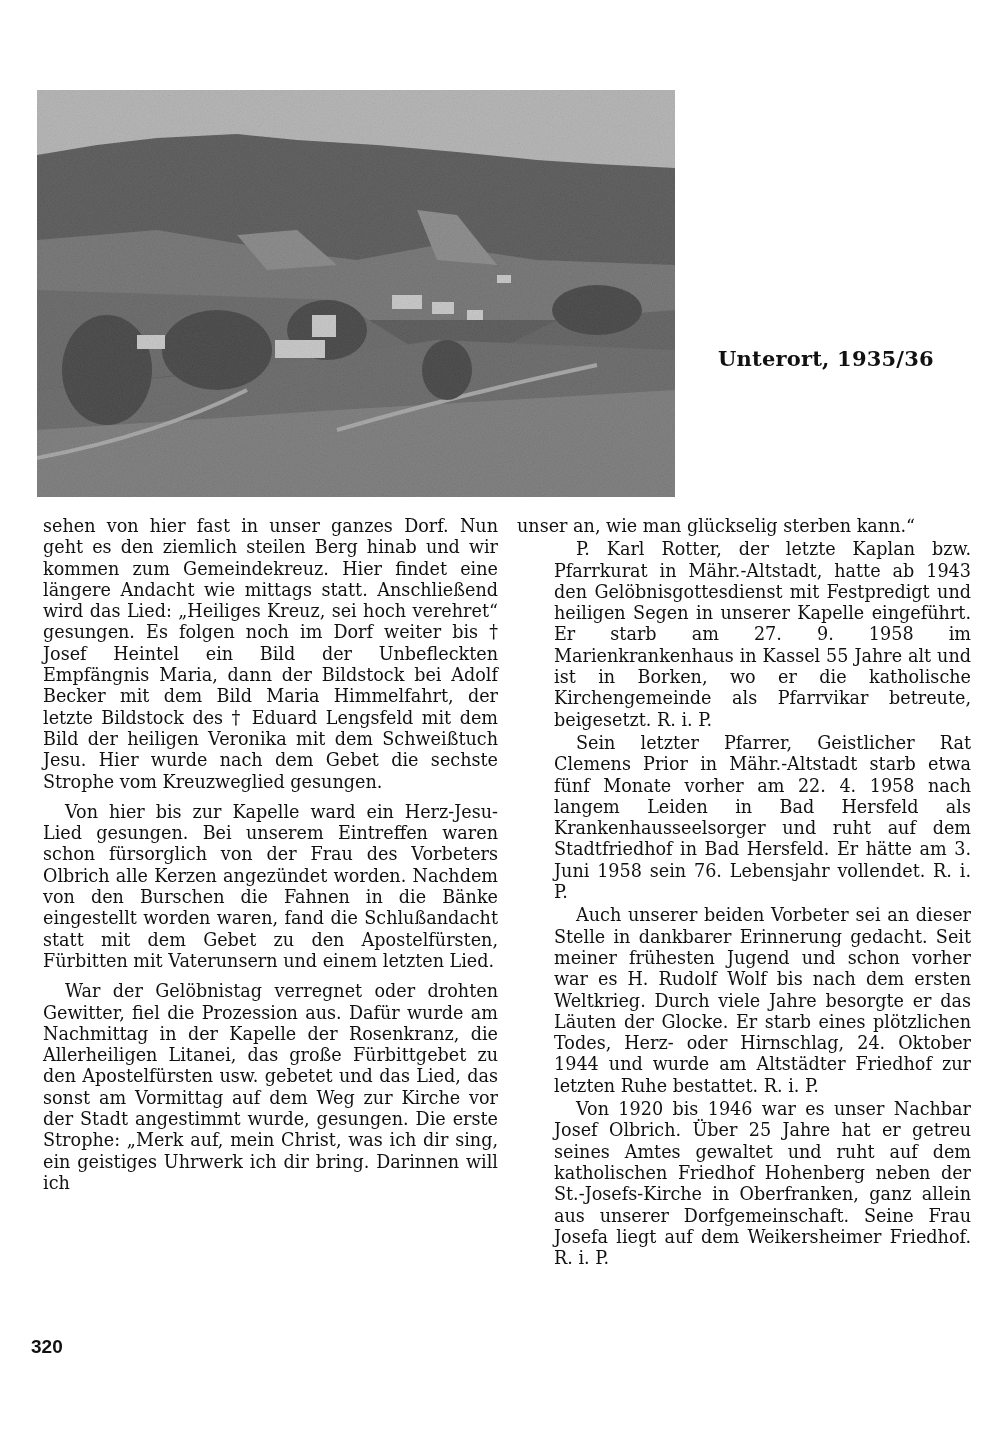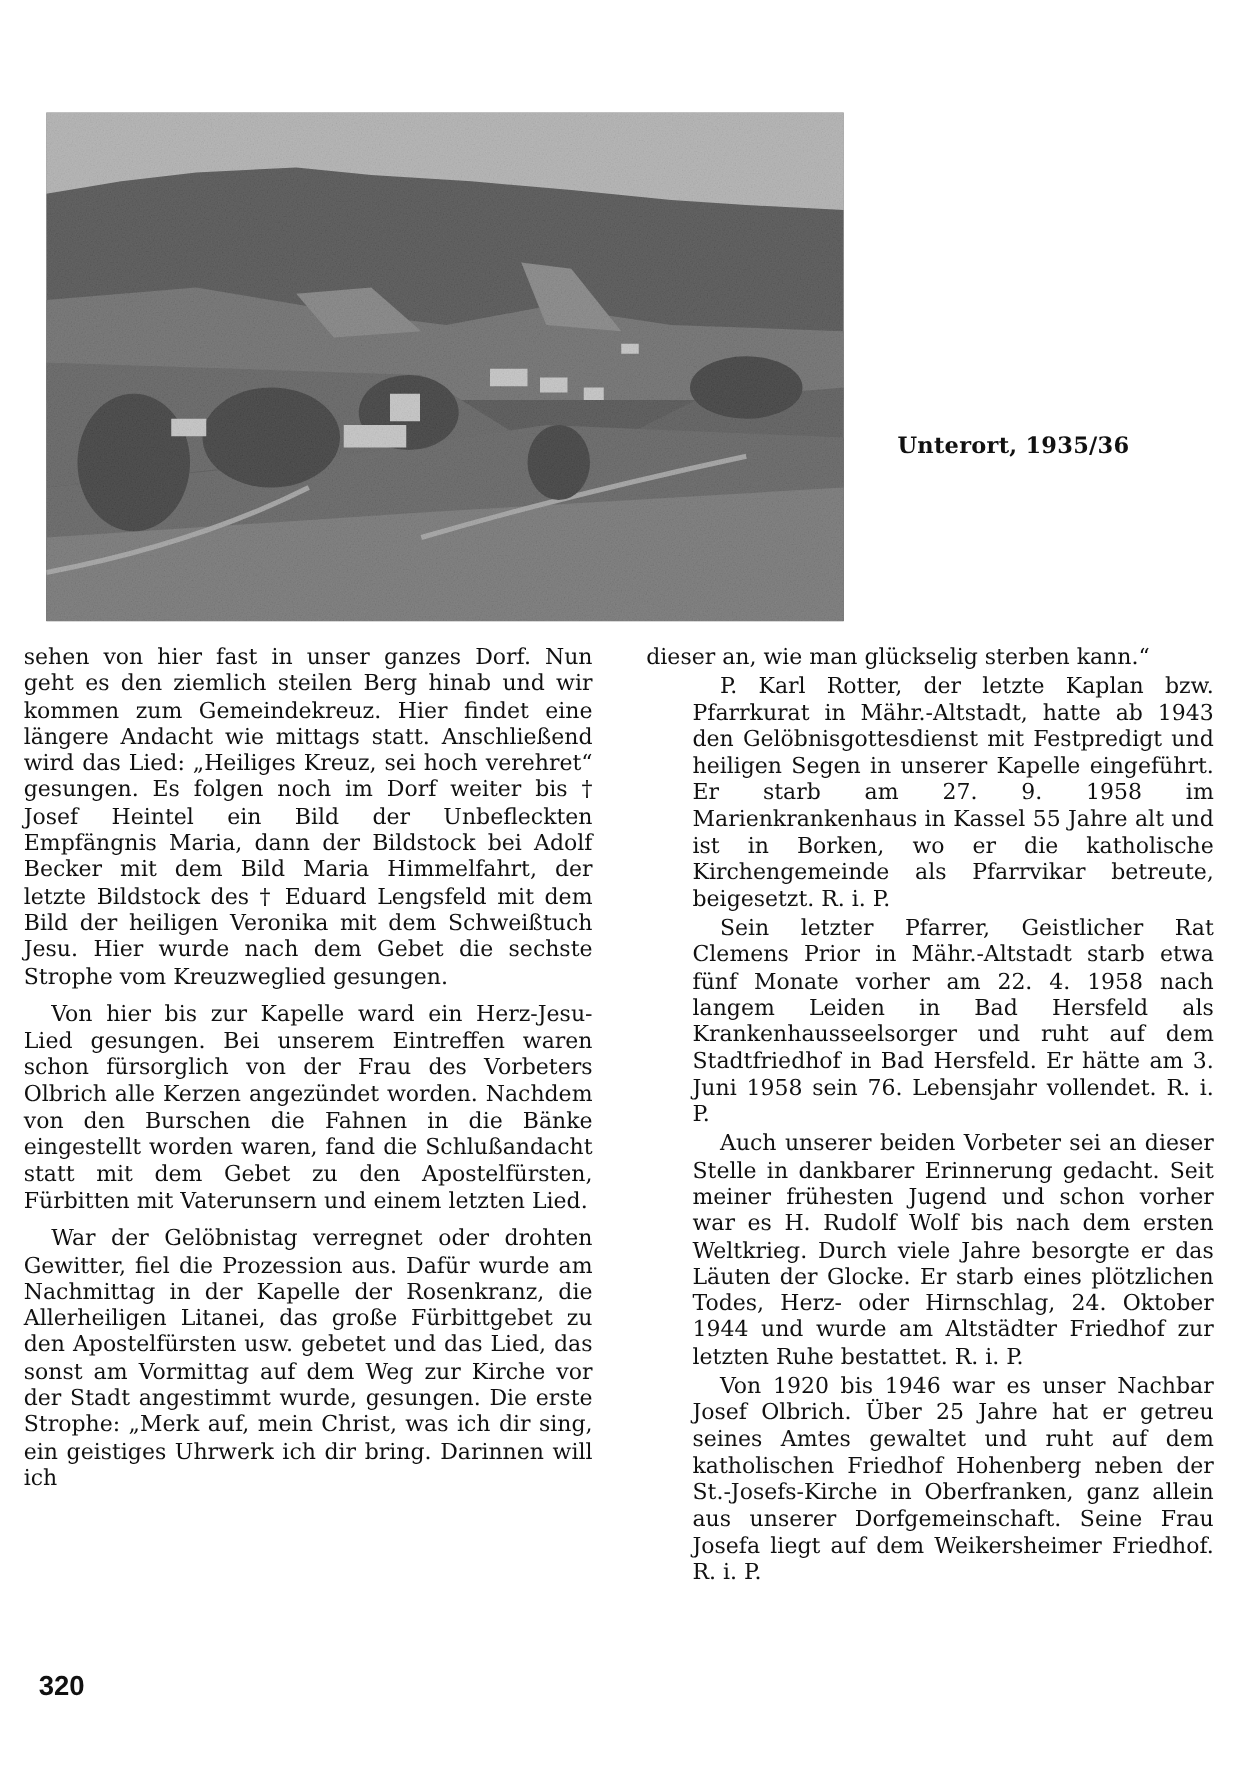--- a/index.html
+++ b/index.html
@@ -1,31 +1,31 @@
 <!DOCTYPE html>
 <html><head>
 <meta charset="utf-8">
 <style>
   html, body { margin:0; padding:0; background:#fff; }
   body { width:1000px; height:1432px; position:relative; overflow:hidden; color:#111;
          font-family:"DejaVu Serif", "Liberation Serif", serif; }
   .photo { position:absolute; left:37px; top:90px; width:638px; height:407px; overflow:hidden;
            background:#888; }
   .photo svg { width:100%; height:100%; display:block; }
-  .caption { position:absolute; left:718px; top:346px; font-weight:bold; font-size:18px;
+  .caption { position:absolute; left:718px; top:346px; font-weight:bold; font-size:21px;
              font-family:"DejaVu Serif", serif; letter-spacing:0.2px; }
   .col { position:absolute; top:516px; width:455px; font-size:17.6px; line-height:21.3px;
          text-align:justify; }
-  .col.left { left:19px; }
+  .col.left { left:43px; }
   .col.right { left:517px; width:454px; }
   .col p { margin:0; text-indent:0; }
   .col p.ind { text-indent:22px; }
   .col p.gap { margin-top:9px; }
   .col p.sgap { margin-top:2px;margin-left:37px; }
-  .pageno { position:absolute; left:31px; top:1336px; font-weight:bold; font-size:22px;
+  .pageno { position:absolute; left:31px; top:1336px; font-weight:bold; font-size:19px;
             font-family:"Liberation Sans", sans-serif; }
 </style>
 </head>
 <body>
 
 <div class="photo" title="Black-and-white photograph of a village in a valley with hills, fields, houses and a road">
   <svg viewBox="0 0 638 407" preserveAspectRatio="none">
     <defs>
       <filter id="grain">
           <feTurbulence type="fractalNoise" baseFrequency="0.9" numOctaves="2" result="n"></feTurbulence>
@@ -65,20 +65,20 @@
 
 <div class="caption">Unterort, 1935/36</div>
 
 <div class="col left">
   <p>sehen von hier fast in unser ganzes Dorf. Nun geht es den ziemlich steilen Berg hinab und wir kommen zum Gemeindekreuz. Hier findet eine längere Andacht wie mittags statt. Anschließend wird das Lied: „Heiliges Kreuz, sei hoch verehret“ gesungen. Es folgen noch im Dorf weiter bis † Josef Heintel ein Bild der Unbefleckten Empfängnis Maria, dann der Bildstock bei Adolf Becker mit dem Bild Maria Himmelfahrt, der letzte Bildstock des † Eduard Lengsfeld mit dem Bild der heiligen Veronika mit dem Schweißtuch Jesu. Hier wurde nach dem Gebet die sechste Strophe vom Kreuzweglied gesungen.</p>
   <p class="ind gap">Von hier bis zur Kapelle ward ein Herz-Jesu-Lied gesungen. Bei unserem Eintreffen waren schon fürsorglich von der Frau des Vorbeters Olbrich alle Kerzen angezündet worden. Nachdem von den Burschen die Fahnen in die Bänke eingestellt worden waren, fand die Schlußandacht statt mit dem Gebet zu den Apostelfürsten, Fürbitten mit Vaterunsern und einem letzten Lied.</p>
   <p class="ind gap">War der Gelöbnistag verregnet oder drohten Gewitter, fiel die Prozession aus. Dafür wurde am Nachmittag in der Kapelle der Rosenkranz, die Allerheiligen Litanei, das große Fürbittgebet zu den Apostelfürsten usw. gebetet und das Lied, das sonst am Vormittag auf dem Weg zur Kirche vor der Stadt angestimmt wurde, gesungen. Die erste Strophe: „Merk auf, mein Christ, was ich dir sing, ein geistiges Uhrwerk ich dir bring. Darinnen will ich</p>
 </div>
 
 <div class="col right">
-  <p>dieser an, wie man glückselig sterben kann.“</p>
+  <p>unser an, wie man glückselig sterben kann.“</p>
   <p class="ind sgap">P. Karl Rotter, der letzte Kaplan bzw. Pfarrkurat in Mähr.-Altstadt, hatte ab 1943 den Gelöbnisgottesdienst mit Festpredigt und heiligen Segen in unserer Kapelle eingeführt. Er starb am 27. 9. 1958 im Marienkrankenhaus in Kassel 55 Jahre alt und ist in Borken, wo er die katholische Kirchengemeinde als Pfarrvikar betreute, beigesetzt. R. i. P.</p>
   <p class="ind sgap">Sein letzter Pfarrer, Geistlicher Rat Clemens Prior in Mähr.-Altstadt starb etwa fünf Monate vorher am 22. 4. 1958 nach langem Leiden in Bad Hersfeld als Krankenhausseelsorger und ruht auf dem Stadtfriedhof in Bad Hersfeld. Er hätte am 3. Juni 1958 sein 76. Lebensjahr vollendet. R. i. P.</p>
   <p class="ind sgap">Auch unserer beiden Vorbeter sei an dieser Stelle in dankbarer Erinnerung gedacht. Seit meiner frühesten Jugend und schon vorher war es H. Rudolf Wolf bis nach dem ersten Weltkrieg. Durch viele Jahre besorgte er das Läuten der Glocke. Er starb eines plötzlichen Todes, Herz- oder Hirnschlag, 24. Oktober 1944 und wurde am Altstädter Friedhof zur letzten Ruhe bestattet. R. i. P.</p>
   <p class="ind sgap">Von 1920 bis 1946 war es unser Nachbar Josef Olbrich. Über 25 Jahre hat er getreu seines Amtes gewaltet und ruht auf dem katholischen Friedhof Hohenberg neben der St.-Josefs-Kirche in Oberfranken, ganz allein aus unserer Dorfgemeinschaft. Seine Frau Josefa liegt auf dem Weikersheimer Friedhof. R. i. P.</p>
 </div>
 
 <div class="pageno">320</div>
 
 </body></html>

